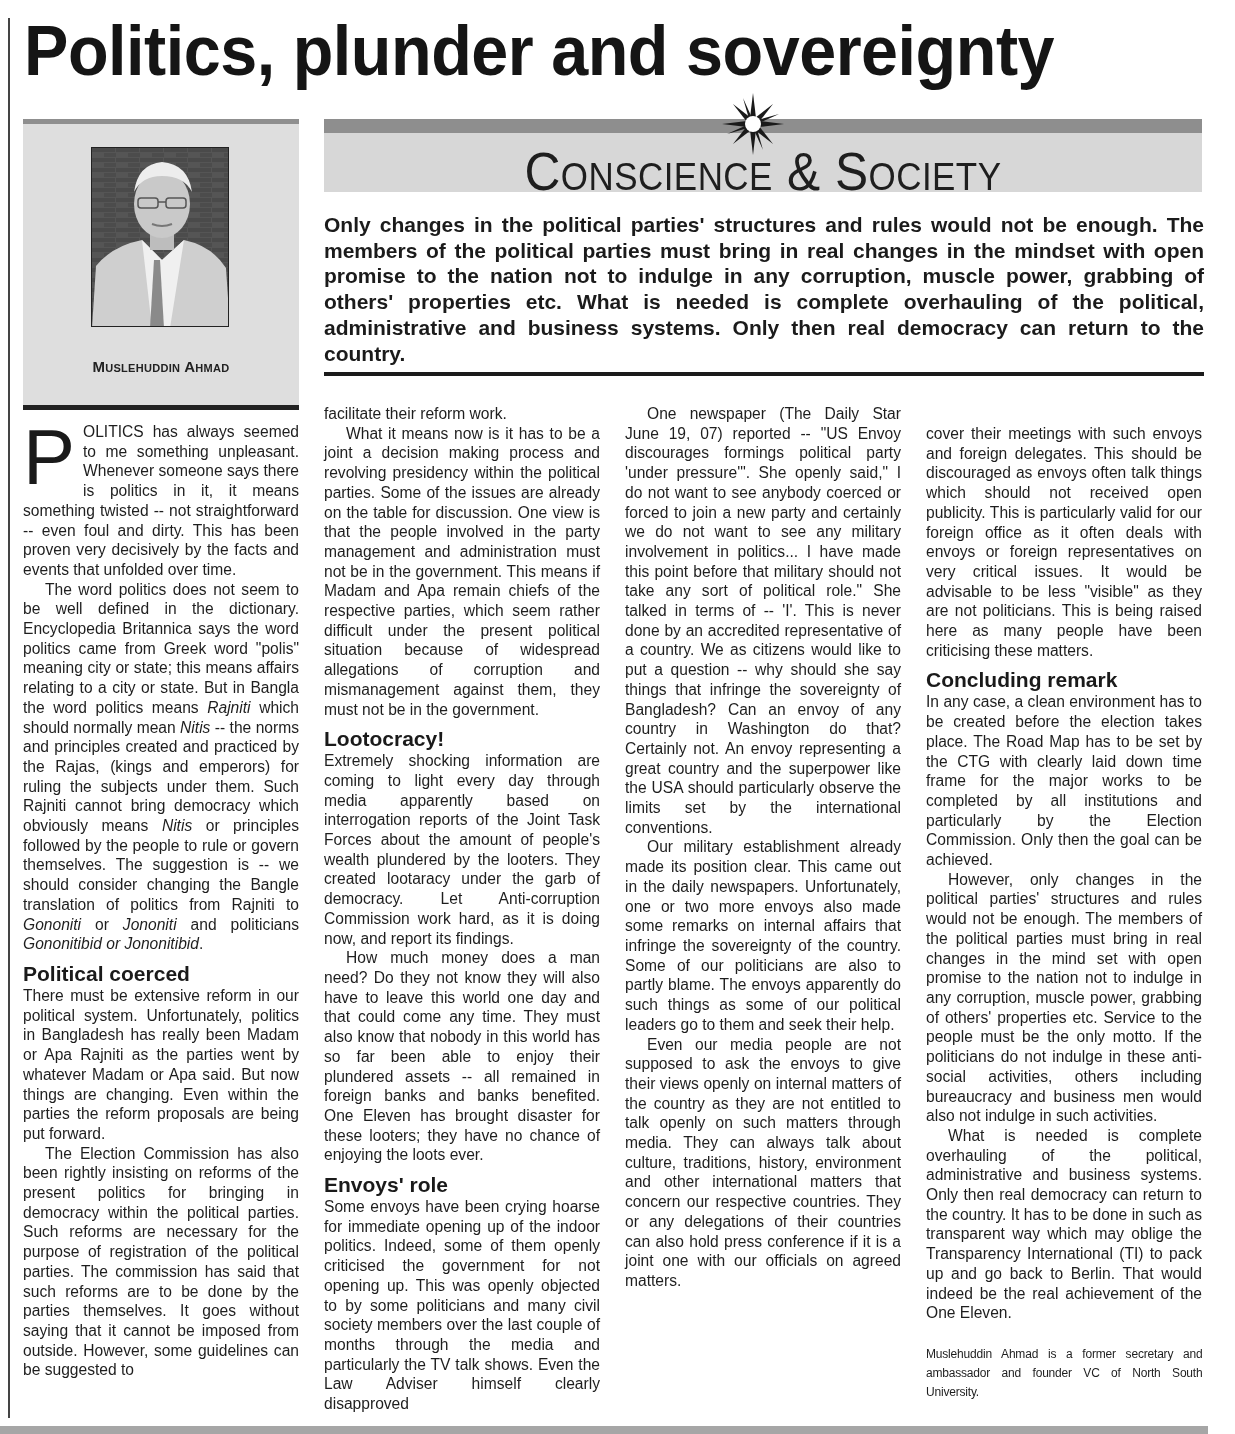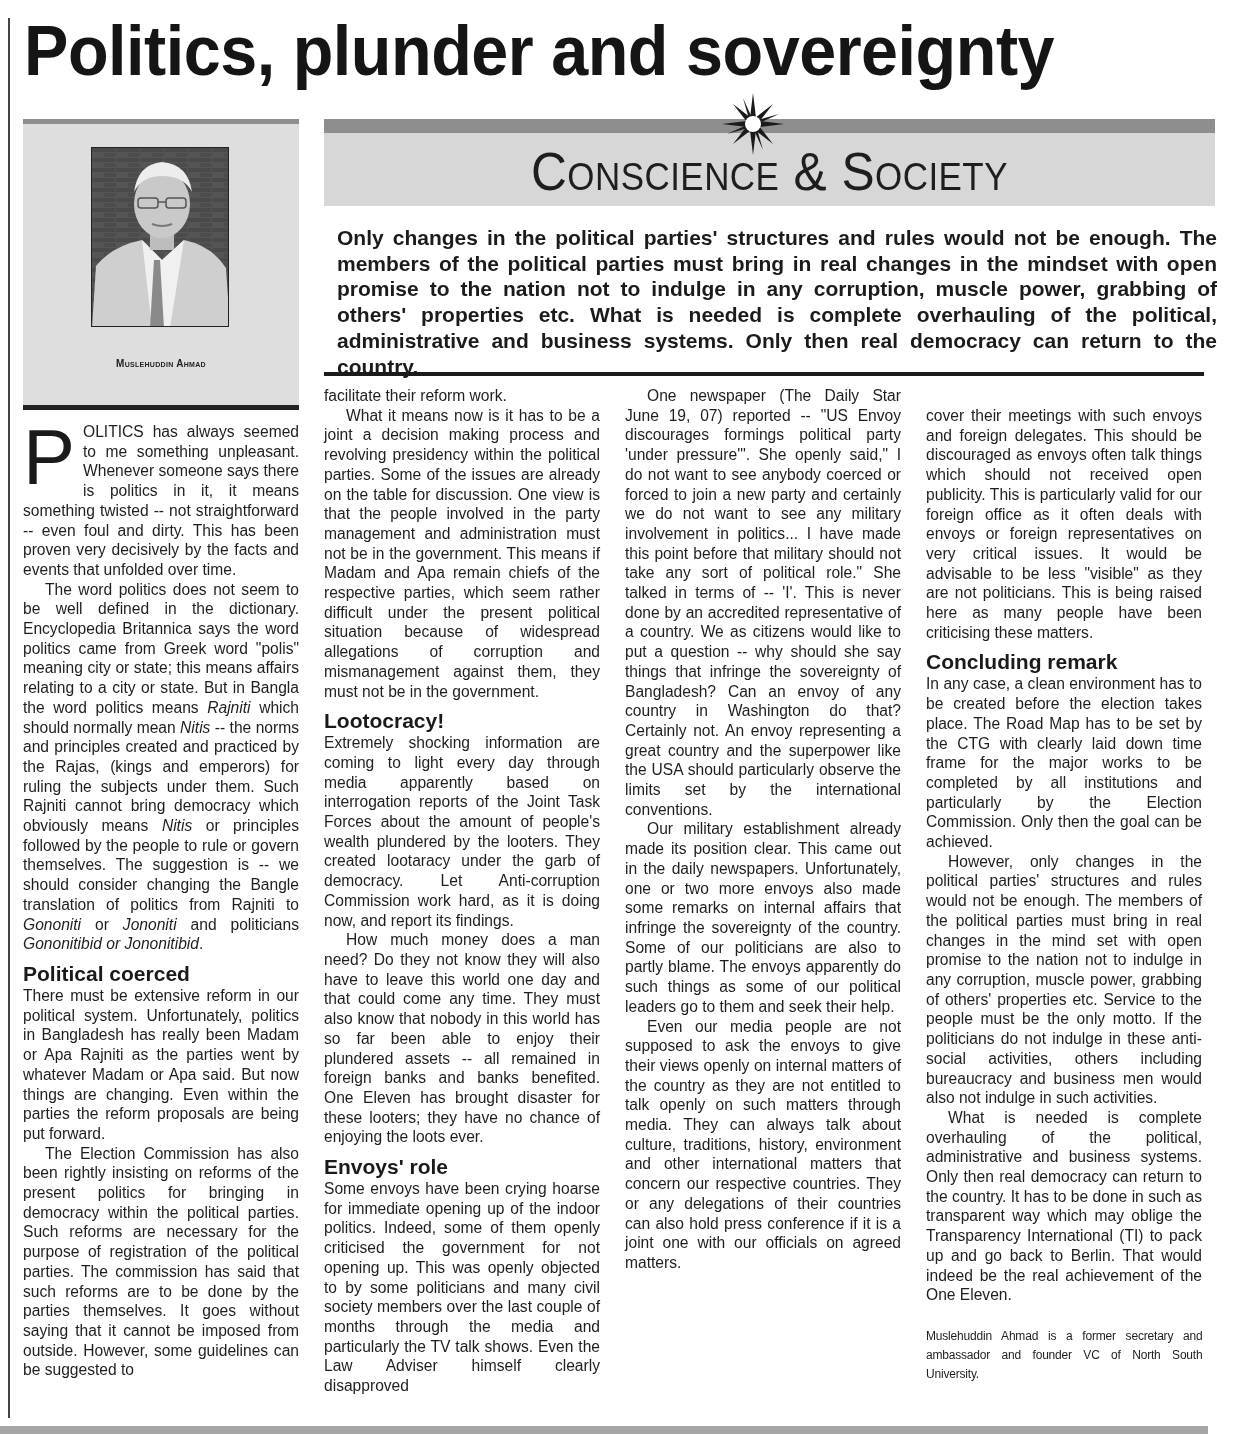--- a/index.html
+++ b/index.html
@@ -12,37 +12,37 @@
               font-family: "Liberation Sans", sans-serif; font-weight: 700;
               font-size: 70px; letter-spacing: -0.5px; line-height: 90px; color: #151515;
               transform: scaleX(0.95); transform-origin: left top; white-space: nowrap; }
 
   
   .author-box { position: absolute; left: 23px; top: 119px; width: 276px; height: 291px;
                 background: #dedede; border-top: 5px solid #8f8f8f; border-bottom: 5px solid #222; box-sizing: border-box; }
   .author-photo { position: absolute; left: 68px; top: 23px; width: 138px; height: 180px;
                   border: 1px solid #222; box-sizing: border-box; overflow: hidden; background: #5a5a5a; }
   .author-name { position: absolute; left: 0; right: 0; top: 234px; text-align: center;
-                 font-weight: 700; font-size: 10px; letter-spacing: 0.3px; color: #222; font-variant: small-caps; }
+                 font-weight: 700; font-size: 15px; letter-spacing: 0.3px; color: #222; font-variant: small-caps; }
 
   
-  .banner { position: absolute; left: 324px; top: 119px; width: 878px; height: 87px; background: #d7d7d7; padding-left: 13px; }
+  .banner { position: absolute; left: 324px; top: 119px; width: 878px; height: 73px; background: #d7d7d7; }
   .banner-top { position: absolute; left: 0; top: 0; width: 100%; height: 14px; background: #8e8e8e; }
   .banner-title { position: absolute; left: 0; right: 0; top: 22px; text-align: center;
                   font-size: 54px; line-height: 60px; color: #1e1e1e; font-variant: small-caps;
                   letter-spacing: 0.5px; transform: scaleX(0.92); }
   .sparkle { position: absolute; left: 722px; top: 93px; width: 62px; height: 62px; }
 
   
-  .intro { position: absolute; left: 324px; top: 212px; width: 880px; margin: 13px;
+  .intro { position: absolute; left: 324px; top: 212px; width: 880px; margin: 0;
            font-weight: 700; font-size: 21px; line-height: 25.7px; color: #1b1b1b; text-align: justify; }
   .intro-rule { position: absolute; left: 324px; top: 372px; width: 880px; height: 4px; background: #1b1b1b; }
 
   
-  .col { position: absolute; top: 386px; width: 276px; font-size: 15.6px; line-height: 19.7px;
+  .col { position: absolute; top: 404px; width: 276px; font-size: 15.6px; line-height: 19.7px;
          color: #1e1e1e; text-align: justify; }
   .col p { margin: 0; text-indent: 22px; }
   .col p.noindent { text-indent: 0; }
   .col h2 { margin: 8px 0 0 0; font-size: 21px; line-height: 24px; font-weight: 700; color: #1a1a1a; }
   .col1 { left: 23px; top: 422px; }
   .col2 { left: 324px; }
   .col3 { left: 625px; }
   .col4 { left: 926px; margin-top: 20px; }
 
   .dropcap { float: left; font-size: 78px; line-height: 62px; margin: 4px 8px 0 0; font-weight: 400; color: #1a1a1a; }

